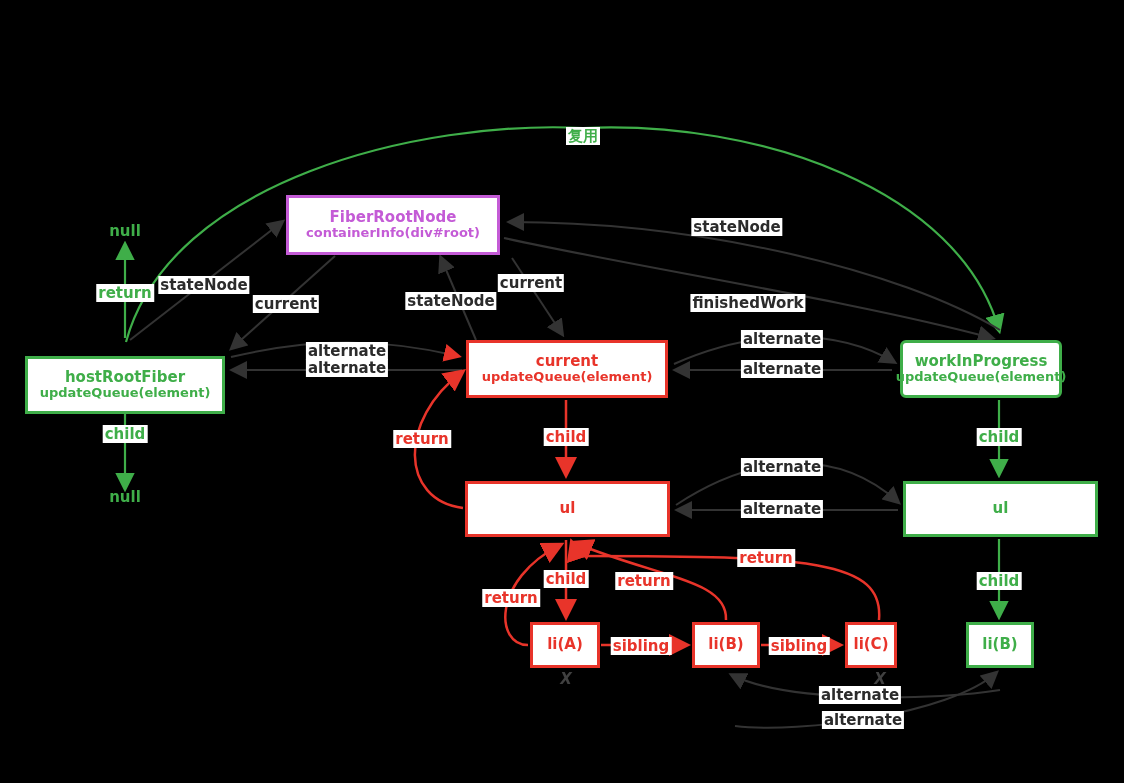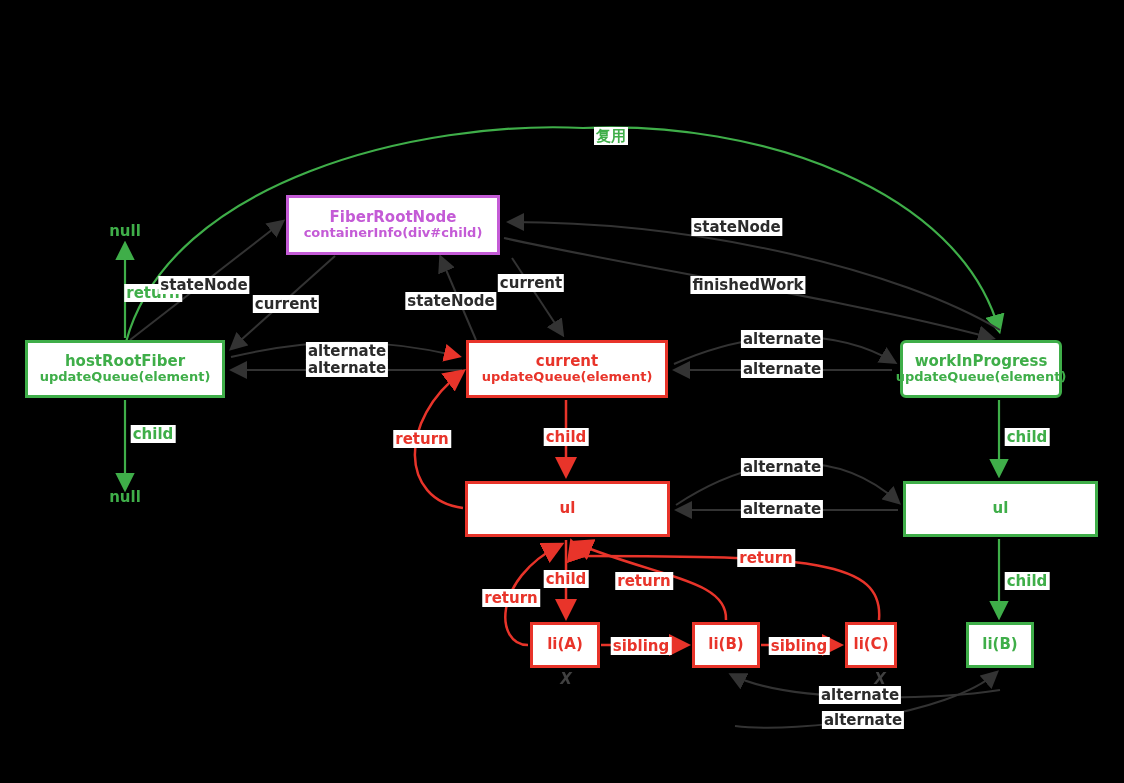--- a/index.html
+++ b/index.html
@@ -14,21 +14,21 @@
   .node .t2{font-weight:bold;font-size:13px;}
   .node.green{border-color:#3fae49;}
   .node.green .t1,.node.green .t2{color:#3fae49;}
   .node.red{border-color:#e8342a;}
   .node.red .t1,.node.red .t2{color:#e8342a;}
   .node.purple{border-color:#c45bd6;}
   .node.purple .t1,.node.purple .t2{color:#c45bd6;}
 
   .lbl{position:absolute;background:#fff;padding:0 2px;font-size:15px;font-weight:bold;
        white-space:nowrap;color:#2b2b2b;transform:translate(-50%,-50%);line-height:1.2;}
-  .lbl.green{color:#3fae49;margin-left:28px;}
+  .lbl.green{color:#3fae49;}
   .lbl.red{color:#e8342a;}
   .freetext{position:absolute;background:transparent;font-size:15px;font-weight:bold;
             color:#3fae49;white-space:nowrap;transform:translate(-50%,-50%);}
   .xmark{position:absolute;background:transparent;color:#404040;font-size:15px;
          font-weight:bold;font-style:italic;transform:translate(-50%,-50%);}
 </style>
 </head>
 <body>
 
 <div id="stage">
@@ -145,24 +145,24 @@
     <g stroke="#333" stroke-width="2" fill="none">
       <path d="M1000,690 C940,700 790,704 732,675" marker-end="url(#ahGray)"></path>
     </g>
     <g stroke="#333" stroke-width="2" fill="none">
       <path d="M735,726 C800,734 950,714 996,673" marker-end="url(#ahGray)"></path>
     </g>
   </svg>
 
   <div class="node purple" style="left:286px;top:195px;width:214px;height:60px;">
     <span class="t1">FiberRootNode</span>
-    <span class="t2">containerInfo(div#child)</span>
-  </div>
-
-  <div class="node green" style="left:25px;top:340px;width:200px;height:58px;">
+    <span class="t2">containerInfo(div#root)</span>
+  </div>
+
+  <div class="node green" style="left:25px;top:356px;width:200px;height:58px;">
     <span class="t1">hostRootFiber</span>
     <span class="t2">updateQueue(element)</span>
   </div>
 
   <div class="node red" style="left:466px;top:340px;width:202px;height:58px;">
     <span class="t1">current</span>
     <span class="t2">updateQueue(element)</span>
   </div>
 
   <div class="node green" style="left:900px;top:340px;width:162px;height:58px;border-radius:6px;">
@@ -195,21 +195,21 @@
   </div>
 
   <div class="lbl green" style="left:583px;top:136px;">复用</div>
   <div class="freetext" style="left:125px;top:231px;">null</div>
   <div class="lbl green" style="left:125px;top:293px;">return</div>
   <div class="lbl" style="left:204px;top:285px;">stateNode</div>
   <div class="lbl" style="left:286px;top:304px;">current</div>
   <div class="lbl" style="left:451px;top:301px;">stateNode</div>
   <div class="lbl" style="left:531px;top:283px;">current</div>
   <div class="lbl" style="left:737px;top:227px;">stateNode</div>
-  <div class="lbl" style="left:748px;top:285px;">finishedWork</div>
+  <div class="lbl" style="left:748px;top:303px;">finishedWork</div>
   <div class="lbl" style="left:347px;top:351px;">alternate</div>
   <div class="lbl" style="left:347px;top:368px;">alternate</div>
   <div class="lbl" style="left:782px;top:339px;">alternate</div>
   <div class="lbl" style="left:782px;top:369px;">alternate</div>
   <div class="lbl green" style="left:125px;top:434px;">child</div>
   <div class="freetext" style="left:125px;top:497px;">null</div>
   <div class="lbl red" style="left:422px;top:439px;">return</div>
   <div class="lbl red" style="left:566px;top:437px;">child</div>
   <div class="lbl green" style="left:999px;top:437px;">child</div>
   <div class="lbl" style="left:782px;top:467px;">alternate</div>

